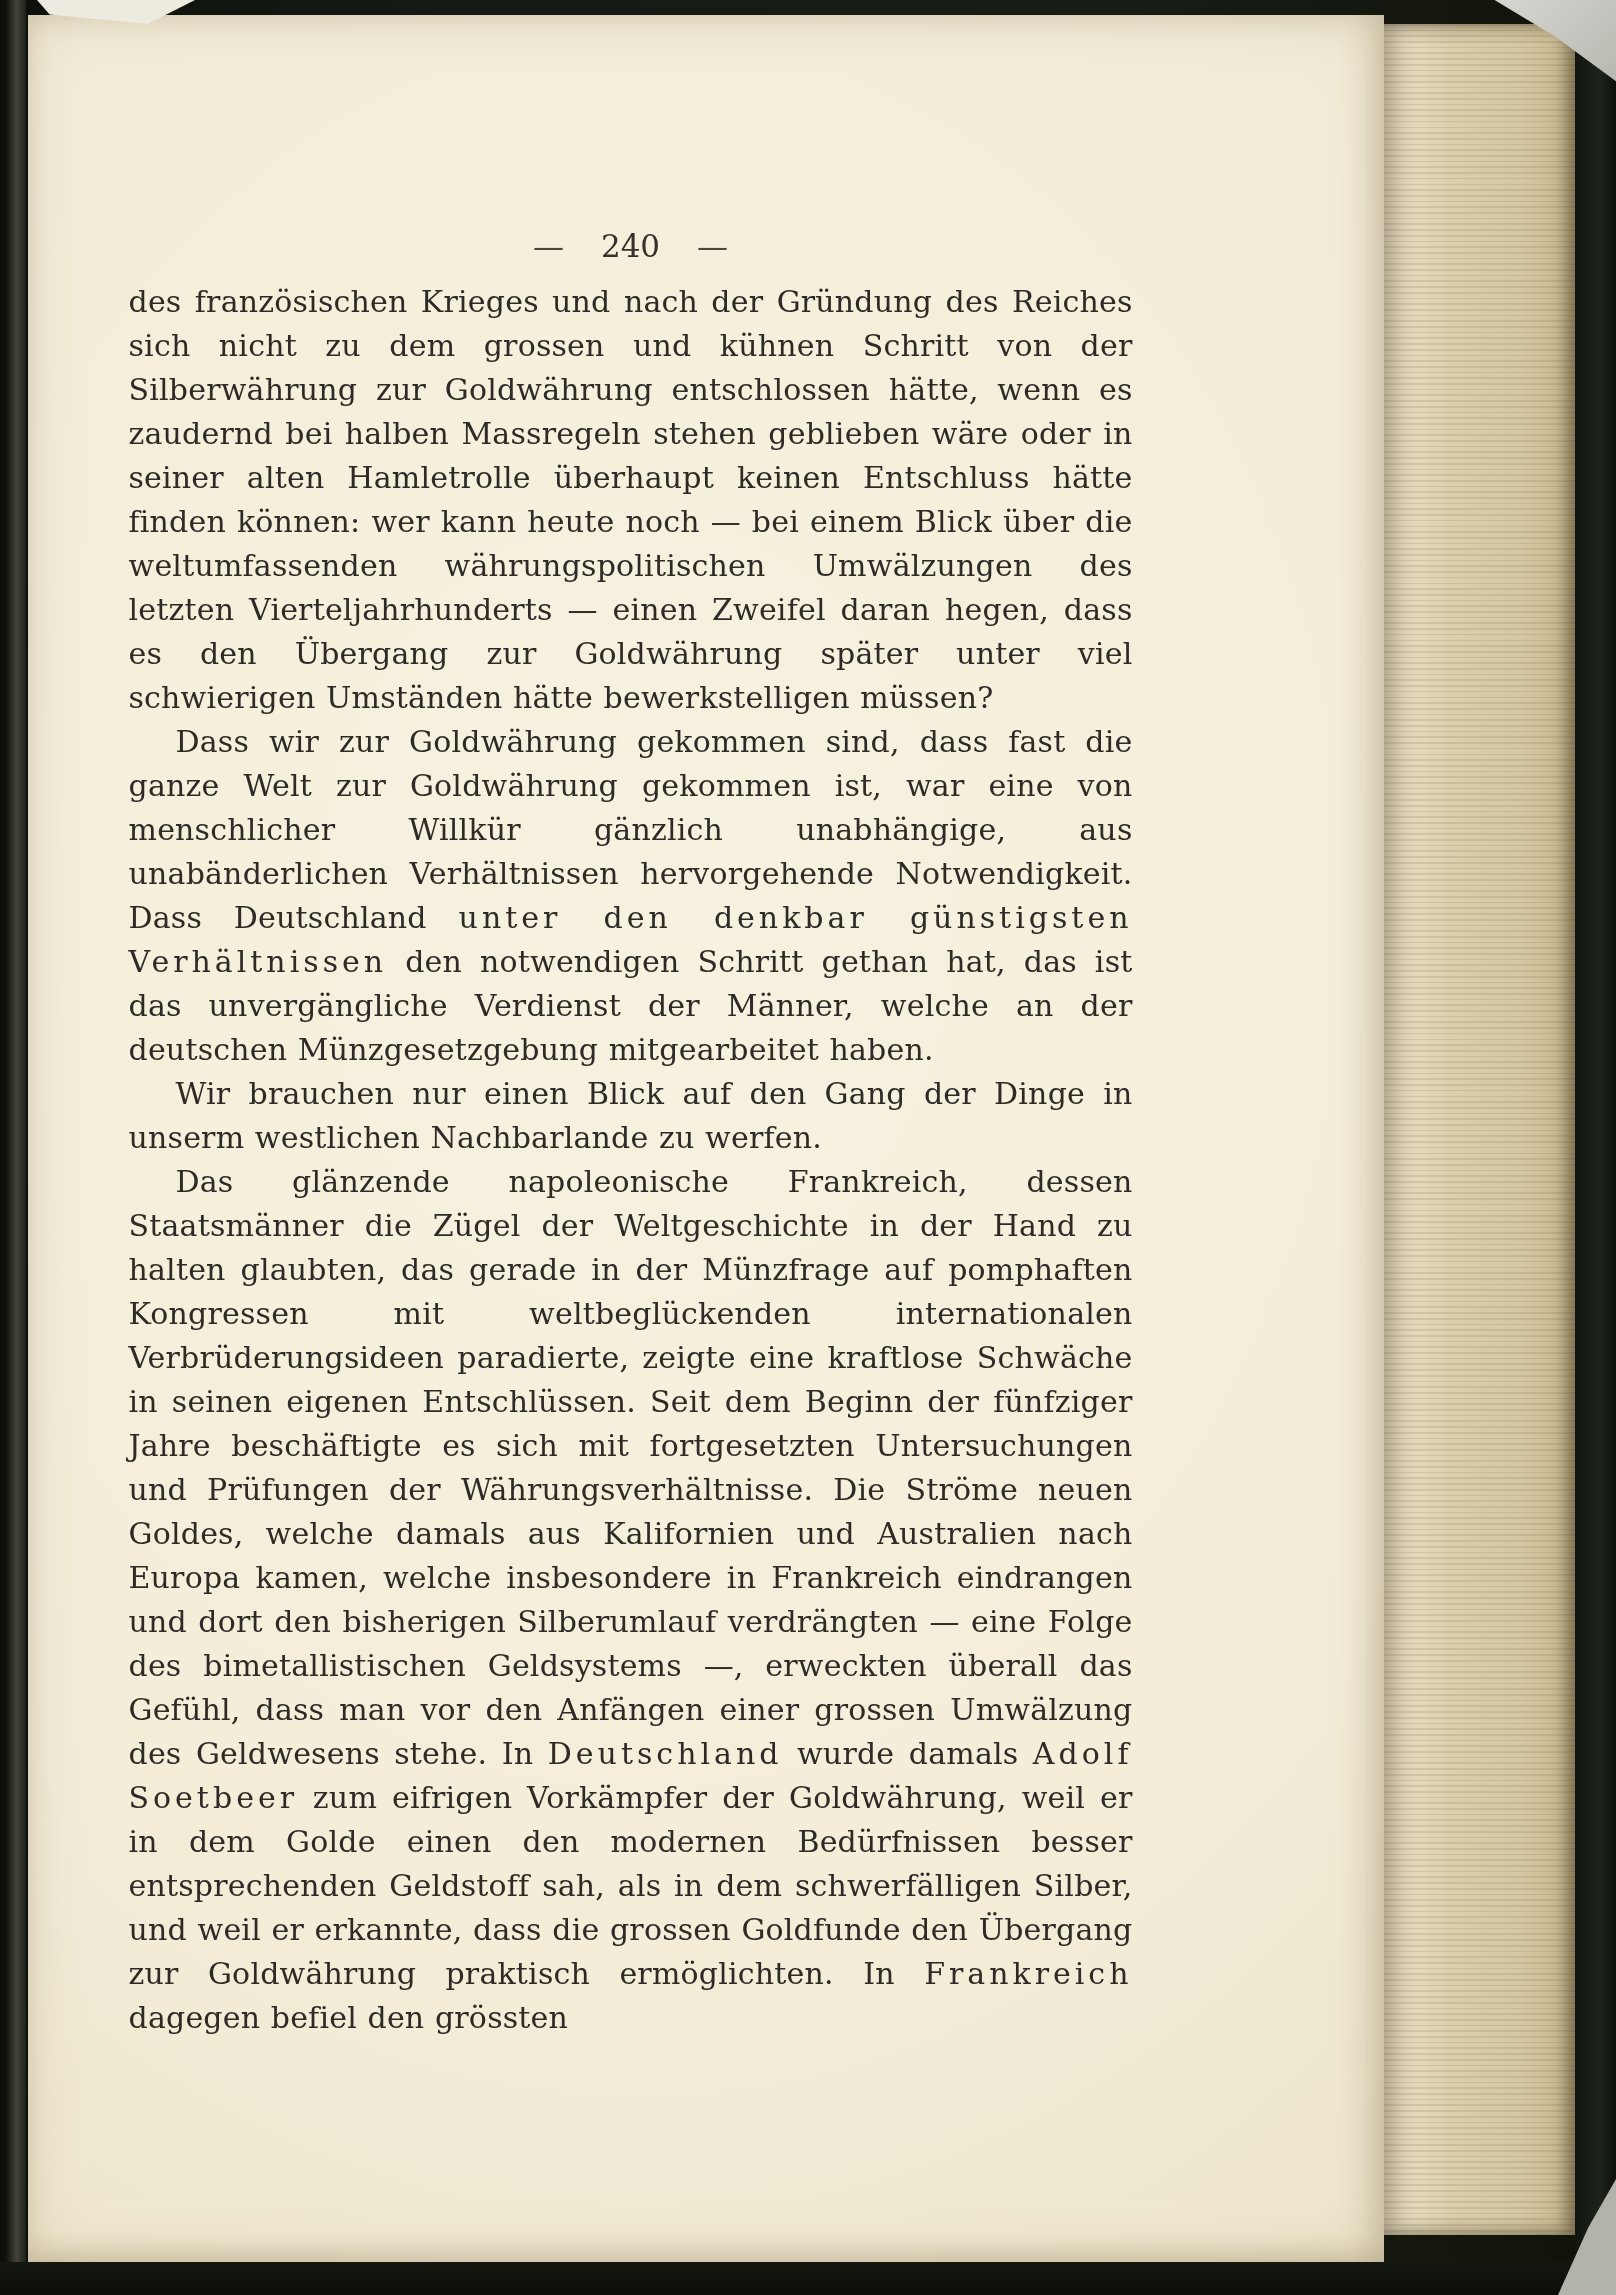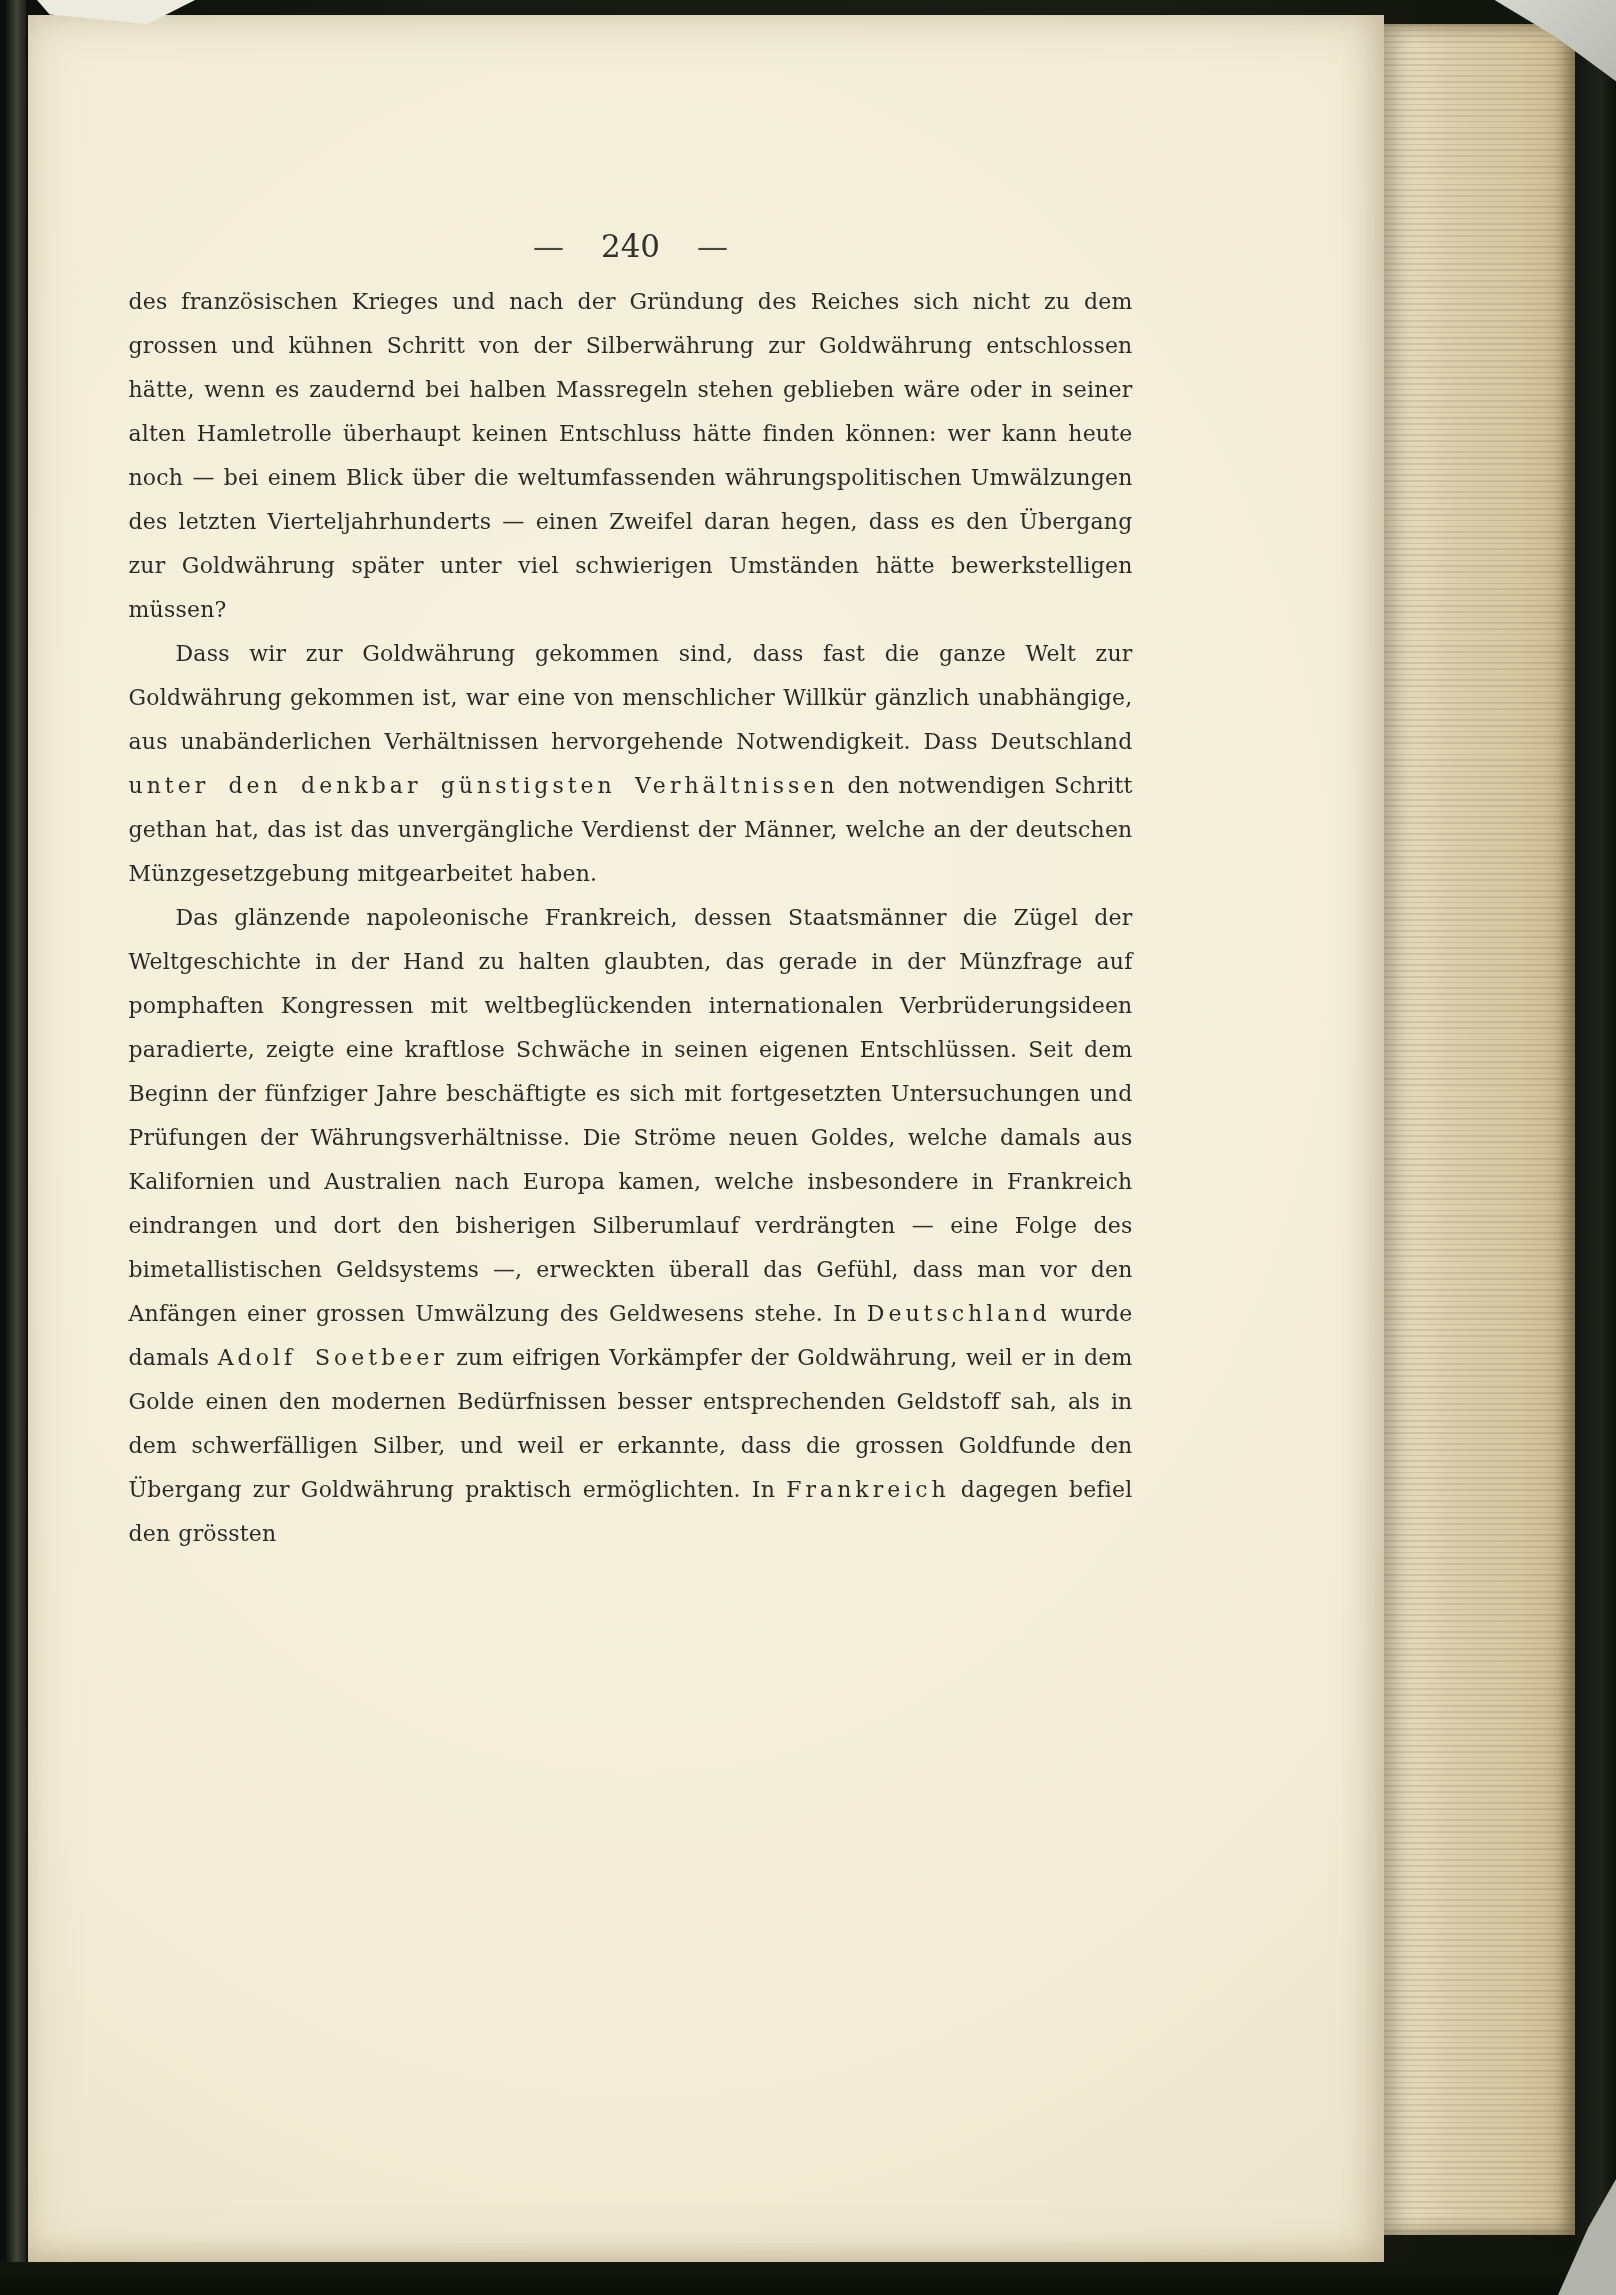--- a/index.html
+++ b/index.html
@@ -36,41 +36,42 @@
   .corner-tr{left:1481px;top:0;width:136px;height:82px;
     background:linear-gradient(135deg,#d8d9d3,#b7b8b0);
     clip-path:polygon(10% 0,100% 0,100% 100%,55% 45%);}
   .corner-br{left:1558px;top:2179px;width:58px;height:116px;background:#b2b3ab;
     clip-path:polygon(100% 0,100% 100%,0 100%,52% 42%);}
   
   .text-col{position:absolute;left:101px;top:209px;width:1004px;color:#2e2b27;}
   .page-number{display:flex;justify-content:center;align-items:baseline;gap:37px;
     font-size:31px;line-height:45px;margin:0 0 11.3px 0;color:#34312c;}
   .page-number .dash{color:#4a463f;}
-  .para{margin:0;font-size:22px;line-height:44px;text-align:justify;
+  .para{margin:0;font-size:30px;line-height:44px;text-align:justify;
     letter-spacing:0.2px;word-spacing:0.8px;hyphens:auto;}
   .para.indent{text-indent:47px;}
   .sperr{letter-spacing:4px;word-spacing:7.3px;}
 </style>
 </head>
 <body>
 
 <div class="scene">
   <div class="left-edge"></div>
 
   <div class="page">
     <div class="text-col">
       <div class="page-number">
         <span class="dash">—</span>
         <span class="num">240</span>
         <span class="dash">—</span>
       </div>
       <div class="text-block">
           <p class="para"><span>des französischen Krieges und nach der Gründung des Reiches sich nicht zu dem grossen und kühnen Schritt von der Silberwährung zur Goldwährung entschlossen hätte, wenn es zaudernd bei halben Massregeln stehen geblieben wäre oder in seiner alten Hamletrolle überhaupt keinen Entschluss hätte finden können: wer kann heute noch — bei einem Blick über die weltumfassenden währungspolitischen Umwälzungen des letzten Vierteljahrhunderts — einen Zweifel daran hegen, dass es den Übergang zur Goldwährung später unter viel schwierigen Umständen hätte bewerkstelligen müssen?</span></p>
           <p class="para indent"><span>Dass wir zur Goldwährung gekommen sind, dass fast die ganze Welt zur Goldwährung gekommen ist, war eine von menschlicher Willkür gänzlich unabhängige, aus unabänderlichen Verhältnissen hervorgehende Notwendigkeit. Dass Deutschland </span><span class="sperr">unter den denkbar günstigsten Verhältnissen</span><span> den notwendigen Schritt gethan hat, das ist das unvergängliche Verdienst der Männer, welche an der deutschen Münzgesetzgebung mitgearbeitet haben.</span></p>
+          <p class="para indent"><span>Wir brauchen nur einen Blick auf den Gang der Dinge in unserm westlichen Nachbarlande zu werfen.</span></p>
           <p class="para indent"><span>Das glänzende napoleonische Frankreich, dessen Staatsmänner die Zügel der Weltgeschichte in der Hand zu halten glaubten, das gerade in der Münzfrage auf pomphaften Kongressen mit weltbeglückenden internationalen Verbrüderungsideen paradierte, zeigte eine kraftlose Schwäche in seinen eigenen Entschlüssen. Seit dem Beginn der fünfziger Jahre beschäftigte es sich mit fortgesetzten Untersuchungen und Prüfungen der Währungsverhältnisse. Die Ströme neuen Goldes, welche damals aus Kalifornien und Australien nach Europa kamen, welche insbesondere in Frankreich eindrangen und dort den bisherigen Silberumlauf verdrängten — eine Folge des bimetallistischen Geldsystems —, erweckten überall das Gefühl, dass man vor den Anfängen einer grossen Umwälzung des Geldwesens stehe. In </span><span class="sperr">Deutschland</span><span> wurde damals </span><span class="sperr">Adolf Soetbeer</span><span> zum eifrigen Vorkämpfer der Goldwährung, weil er in dem Golde einen den modernen Bedürfnissen besser entsprechenden Geldstoff sah, als in dem schwerfälligen Silber, und weil er erkannte, dass die grossen Goldfunde den Übergang zur Goldwährung praktisch ermöglichten. In </span><span class="sperr">Frankreich</span><span> dagegen befiel den grössten</span></p>
         </div>
     </div>
   </div>
 
   <div class="fore-edge"></div>
   <div class="cover-right"></div>
   <div class="bottom-shadow"></div>
 
   <div class="corner corner-tl"></div>

